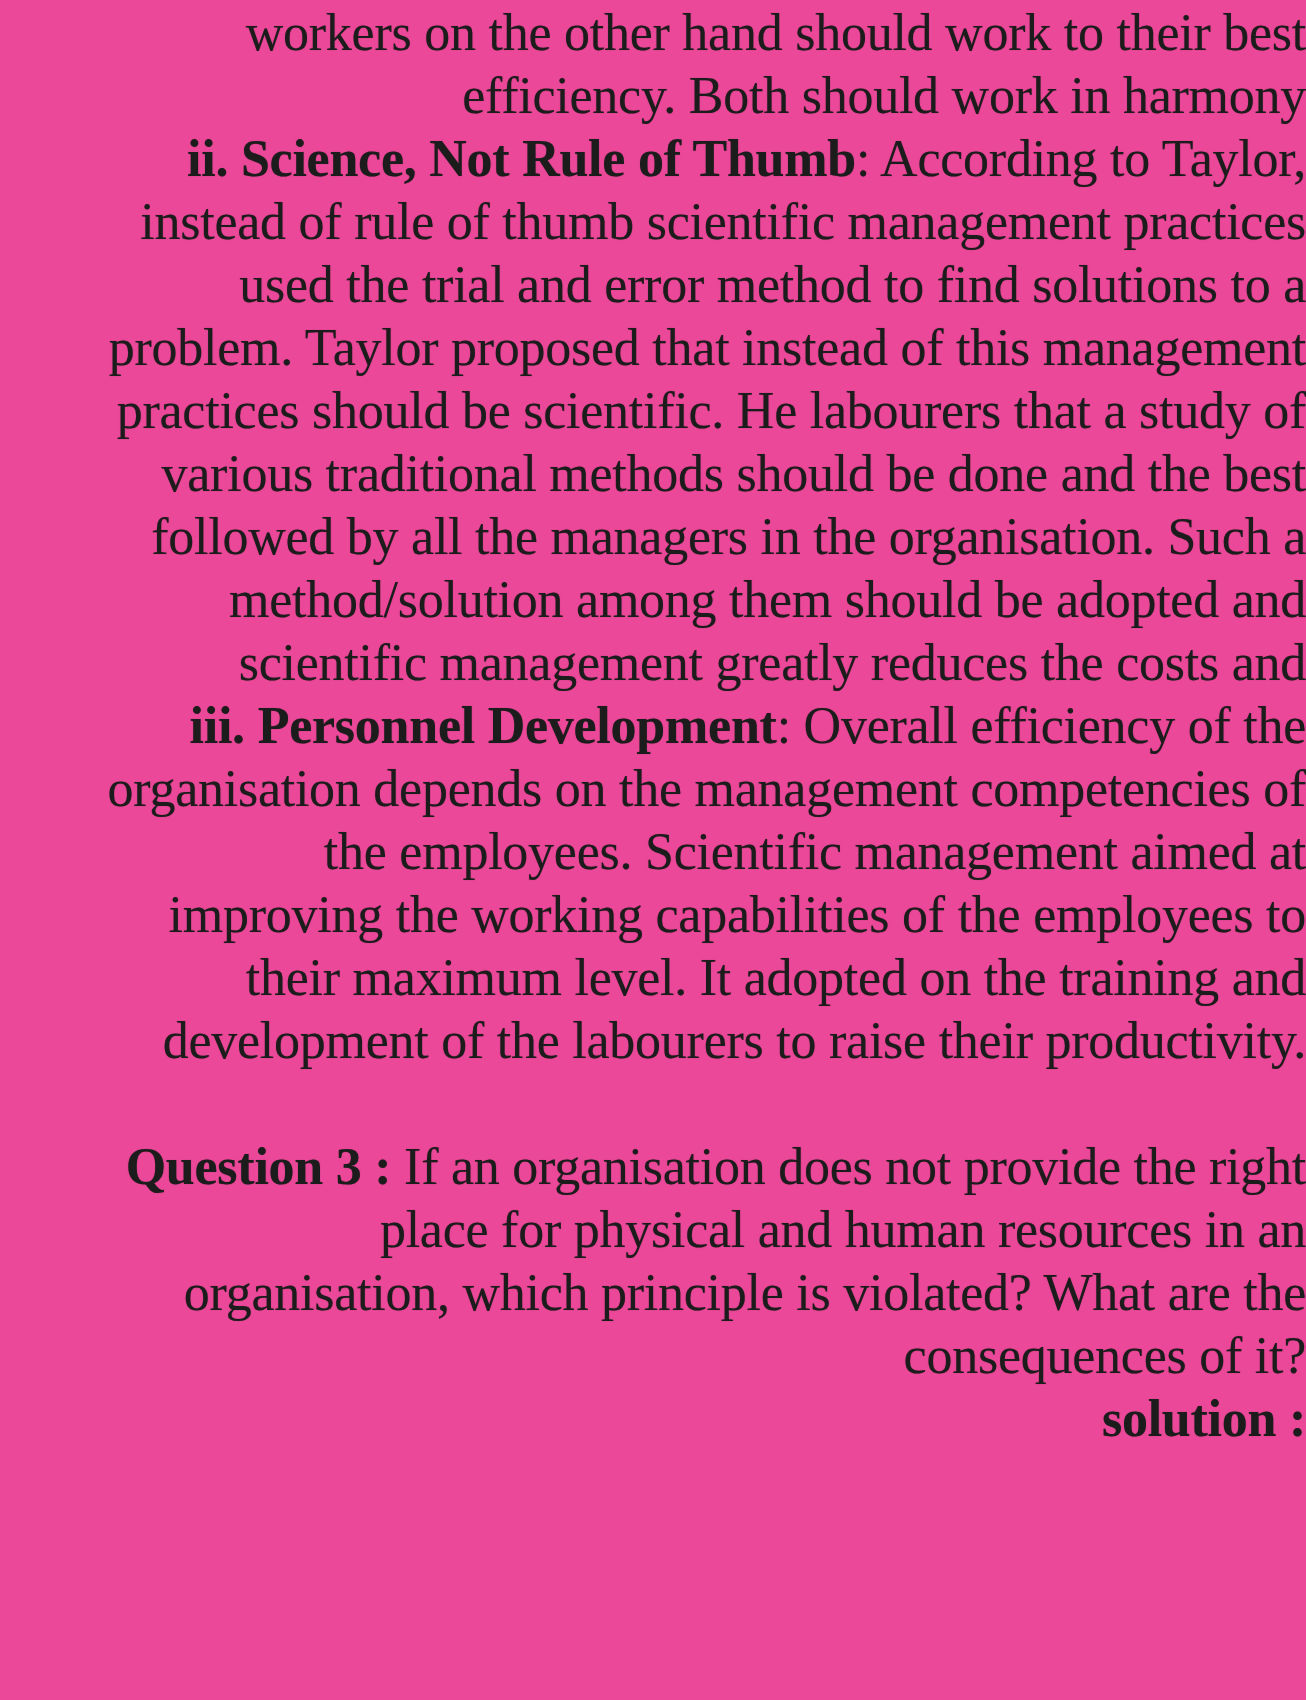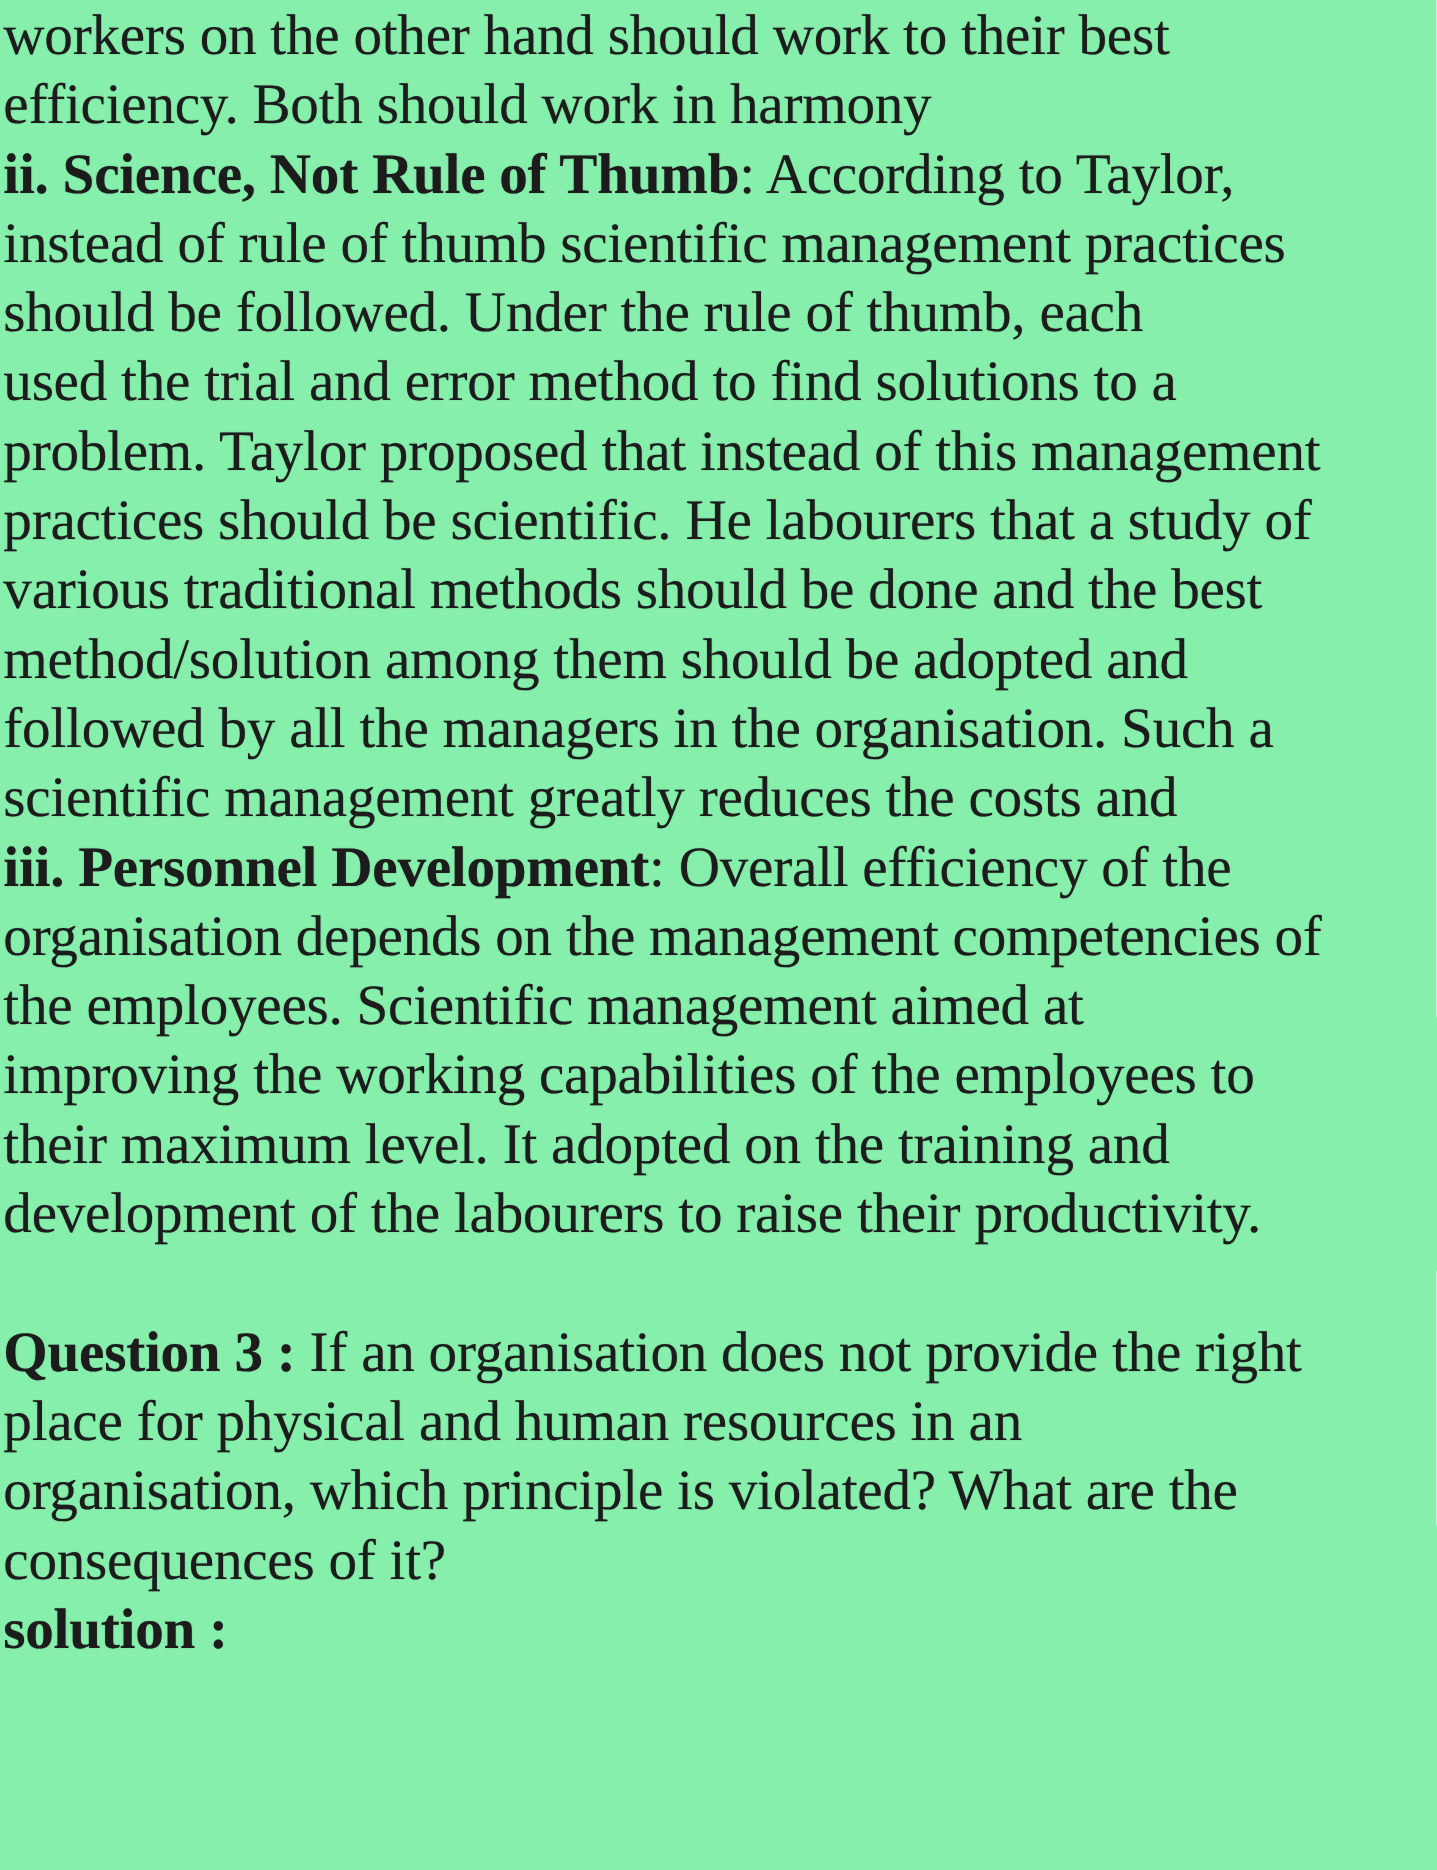--- a/index.html
+++ b/index.html
@@ -4,22 +4,23 @@
 <style>
   html, body {
     margin: 0;
     padding: 0;
     background: #ffffff;
   }
   .page {
     position: relative;
     width: 1306px;
     height: 1700px;
-    background: #86efac;
+    background: #ec4899;
     overflow: hidden;
+    text-align: right;
   }
   .doc-body {
     font-family: "Liberation Serif", "DejaVu Serif", serif;
     font-size: 52px;
     line-height: 63px;
     color: #1c1c1c;
     padding: 1px 0 0 3px;
     letter-spacing: -0.25px;
     
     text-shadow: 0 0 1px rgba(28,28,28,0.45);
@@ -36,27 +37,26 @@
 </style>
 </head>
 <body>
 
 <div class="page">
   <div class="doc-body" id="doc-body" style="color: rgb(28, 28, 28);">
       <div class="text-line"><span class="">workers on the other hand should work to their best</span></div>
       <div class="text-line"><span class="">efficiency. Both should work in harmony</span></div>
       <div class="text-line"><span class="run-bold ">ii. </span><span class="run-bold run-italic">Science, Not Rule of Thumb</span><span class="">: According to Taylor,</span></div>
       <div class="text-line"><span class="">instead of rule of thumb scientific management practices</span></div>
-      <div class="text-line"><span class="">should be followed. Under the rule of thumb, each</span></div>
       <div class="text-line"><span class="">used the trial and error method to find solutions to a</span></div>
       <div class="text-line"><span class="">problem. Taylor proposed that instead of this management</span></div>
       <div class="text-line"><span class="">practices should be scientific. He labourers that a study of</span></div>
       <div class="text-line"><span class="">various traditional methods should be done and the best</span></div>
+      <div class="text-line"><span class="">followed by all the managers in the organisation. Such a</span></div>
       <div class="text-line"><span class="">method/solution among them should be adopted and</span></div>
-      <div class="text-line"><span class="">followed by all the managers in the organisation. Such a</span></div>
       <div class="text-line"><span class="">scientific management greatly reduces the costs and</span></div>
       <div class="text-line"><span class="run-bold ">iii. </span><span class="run-bold run-italic">Personnel Development</span><span class="">: Overall efficiency of the</span></div>
       <div class="text-line"><span class="">organisation depends on the management competencies of</span></div>
       <div class="text-line"><span class="">the employees. Scientific management aimed at</span></div>
       <div class="text-line"><span class="">improving the working capabilities of the employees to</span></div>
       <div class="text-line"><span class="">their maximum level. It adopted on the training and</span></div>
       <div class="text-line"><span class="">development of the labourers to raise their productivity.</span></div>
       <div class="text-line blank"></div>
       <div class="text-line"><span class="run-bold ">Question 3 : </span><span class="">If an organisation does not provide the right</span></div>
       <div class="text-line"><span class="">place for physical and human resources in an</span></div>

